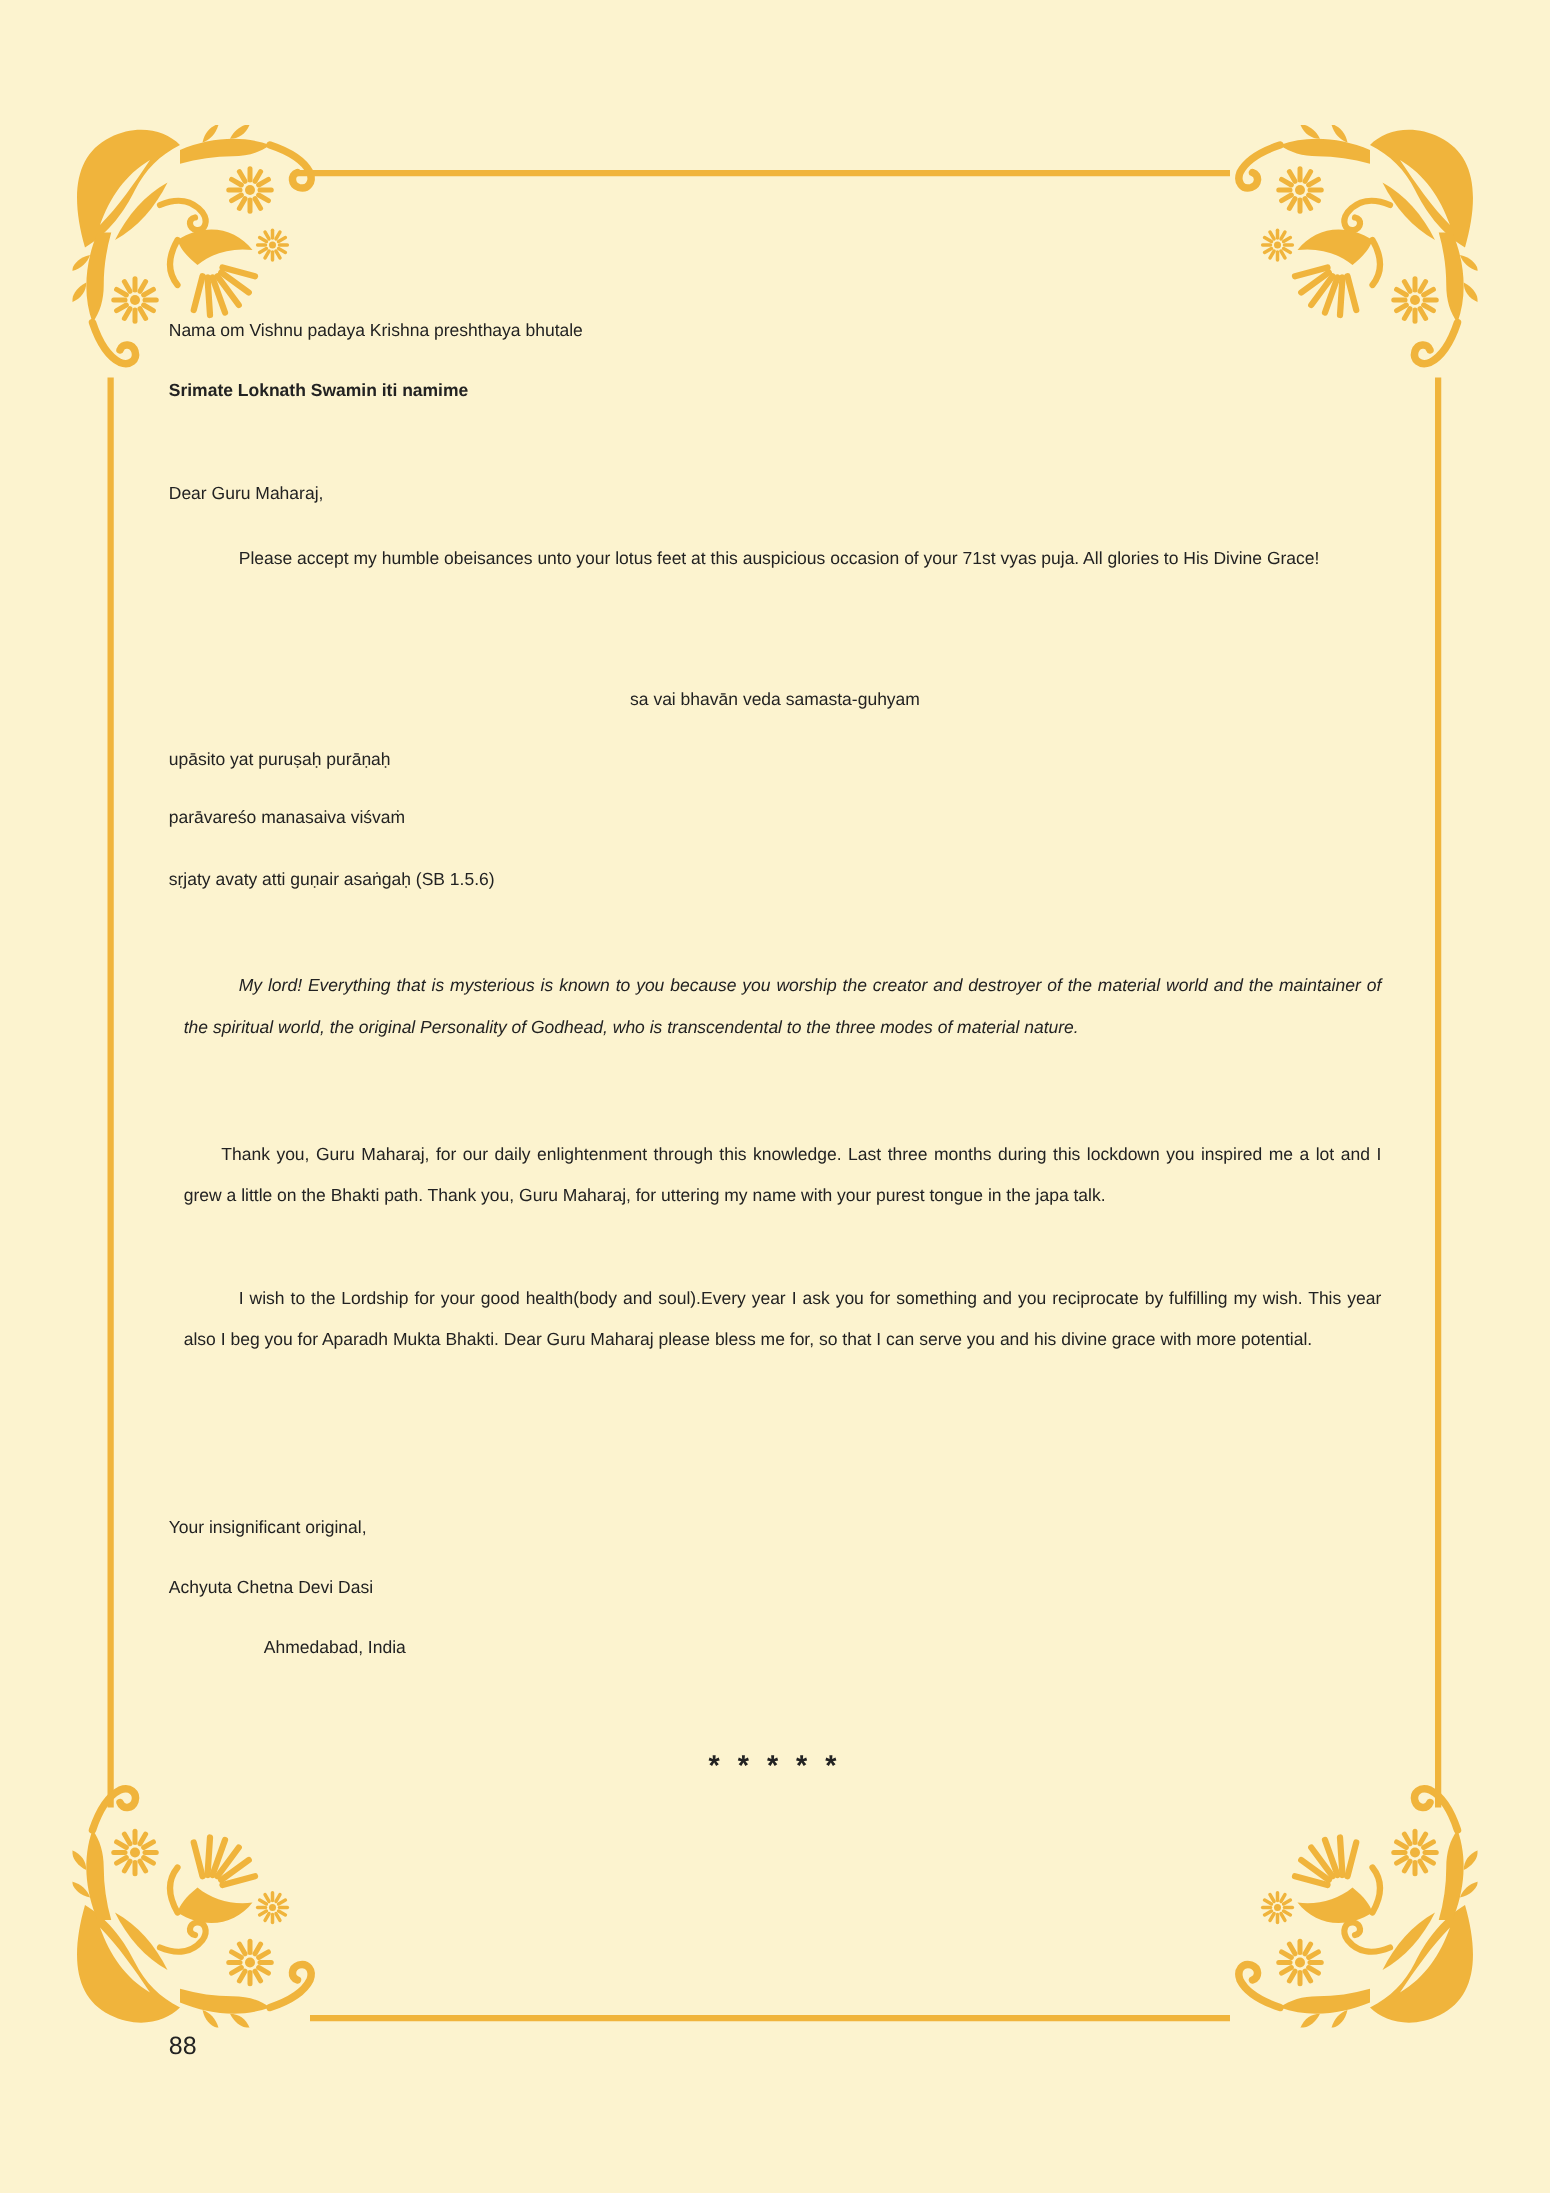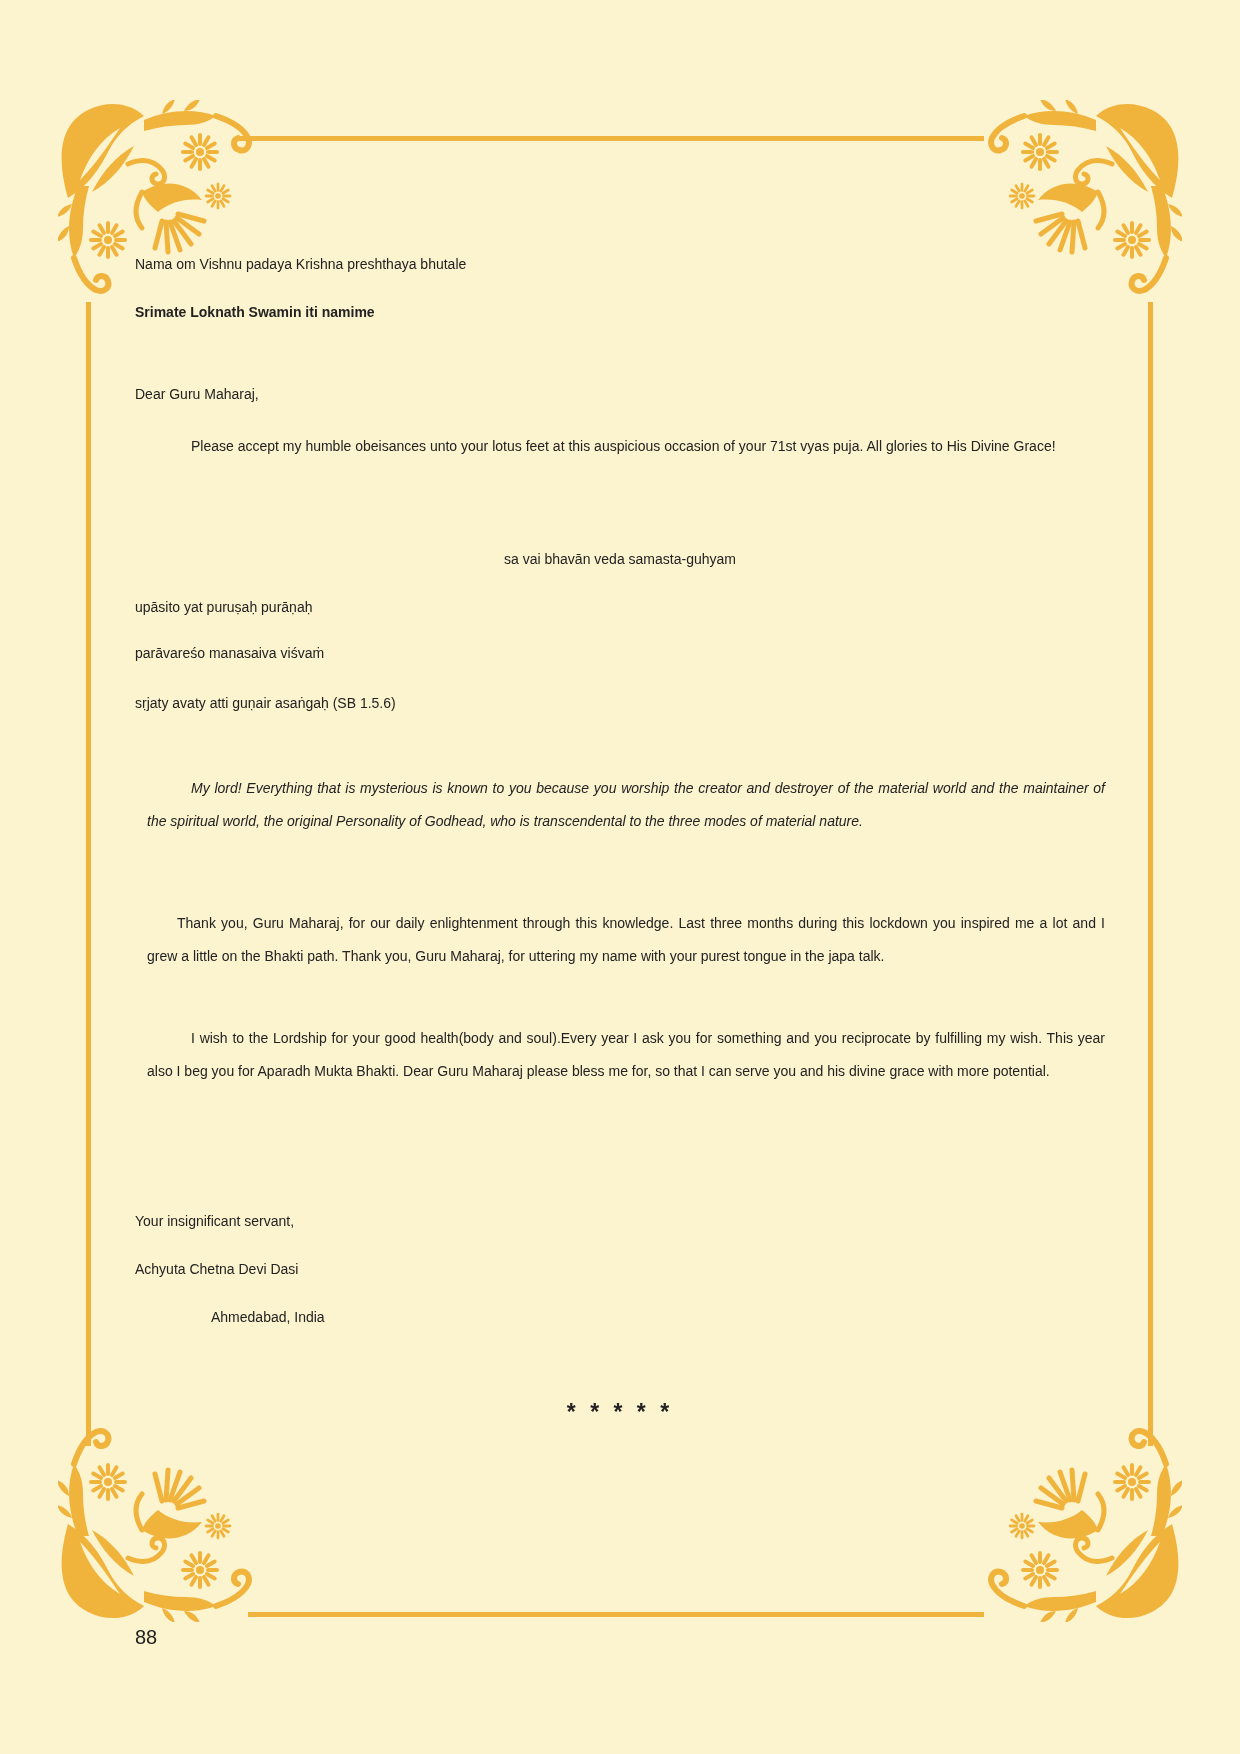--- a/index.html
+++ b/index.html
@@ -163,19 +163,19 @@
 
 <div class="txt" id="verse-line-1">sa vai bhavān veda samasta-guhyam</div>
 <div class="txt" id="verse-line-2">upāsito yat puruṣaḥ purāṇaḥ</div>
 <div class="txt" id="verse-line-3">parāvareśo manasaiva viśvaṁ</div>
 <div class="txt" id="verse-line-4">sṛjaty avaty atti guṇair asaṅgaḥ (SB 1.5.6)</div>
 
 <div class="txt para" id="body-paragraph-1">My lord! Everything that is mysterious is known to you because you worship the creator and destroyer of the material world and the maintainer of the spiritual world, the original Personality of Godhead, who is transcendental to the three modes of material nature.</div>
 <div class="txt para" id="body-paragraph-2">Thank you, Guru Maharaj, for our daily enlightenment through this knowledge. Last three months during this lockdown you inspired me a lot and I grew a little on the Bhakti path. Thank you, Guru Maharaj, for uttering my name with your purest tongue in the japa talk.</div>
 <div class="txt para" id="body-paragraph-3">I wish to the Lordship for your good health(body and soul).Every year I ask you for something and you reciprocate by fulfilling my wish. This year also I beg you for Aparadh Mukta Bhakti. Dear Guru Maharaj please bless me for, so that I can serve you and his divine grace with more potential.</div>
 
-<div class="txt" id="closing-line">Your insignificant servant,</div>
+<div class="txt" id="closing-line">Your insignificant original,</div>
 <div class="txt" id="signature-line">Achyuta Chetna Devi Dasi</div>
 <div class="txt" id="location-line">Ahmedabad, India</div>
 
 <div class="txt" id="separator-stars">* * * * *</div>
 
 <div class="txt" id="page-number">88</div>
 
 </body></html>

